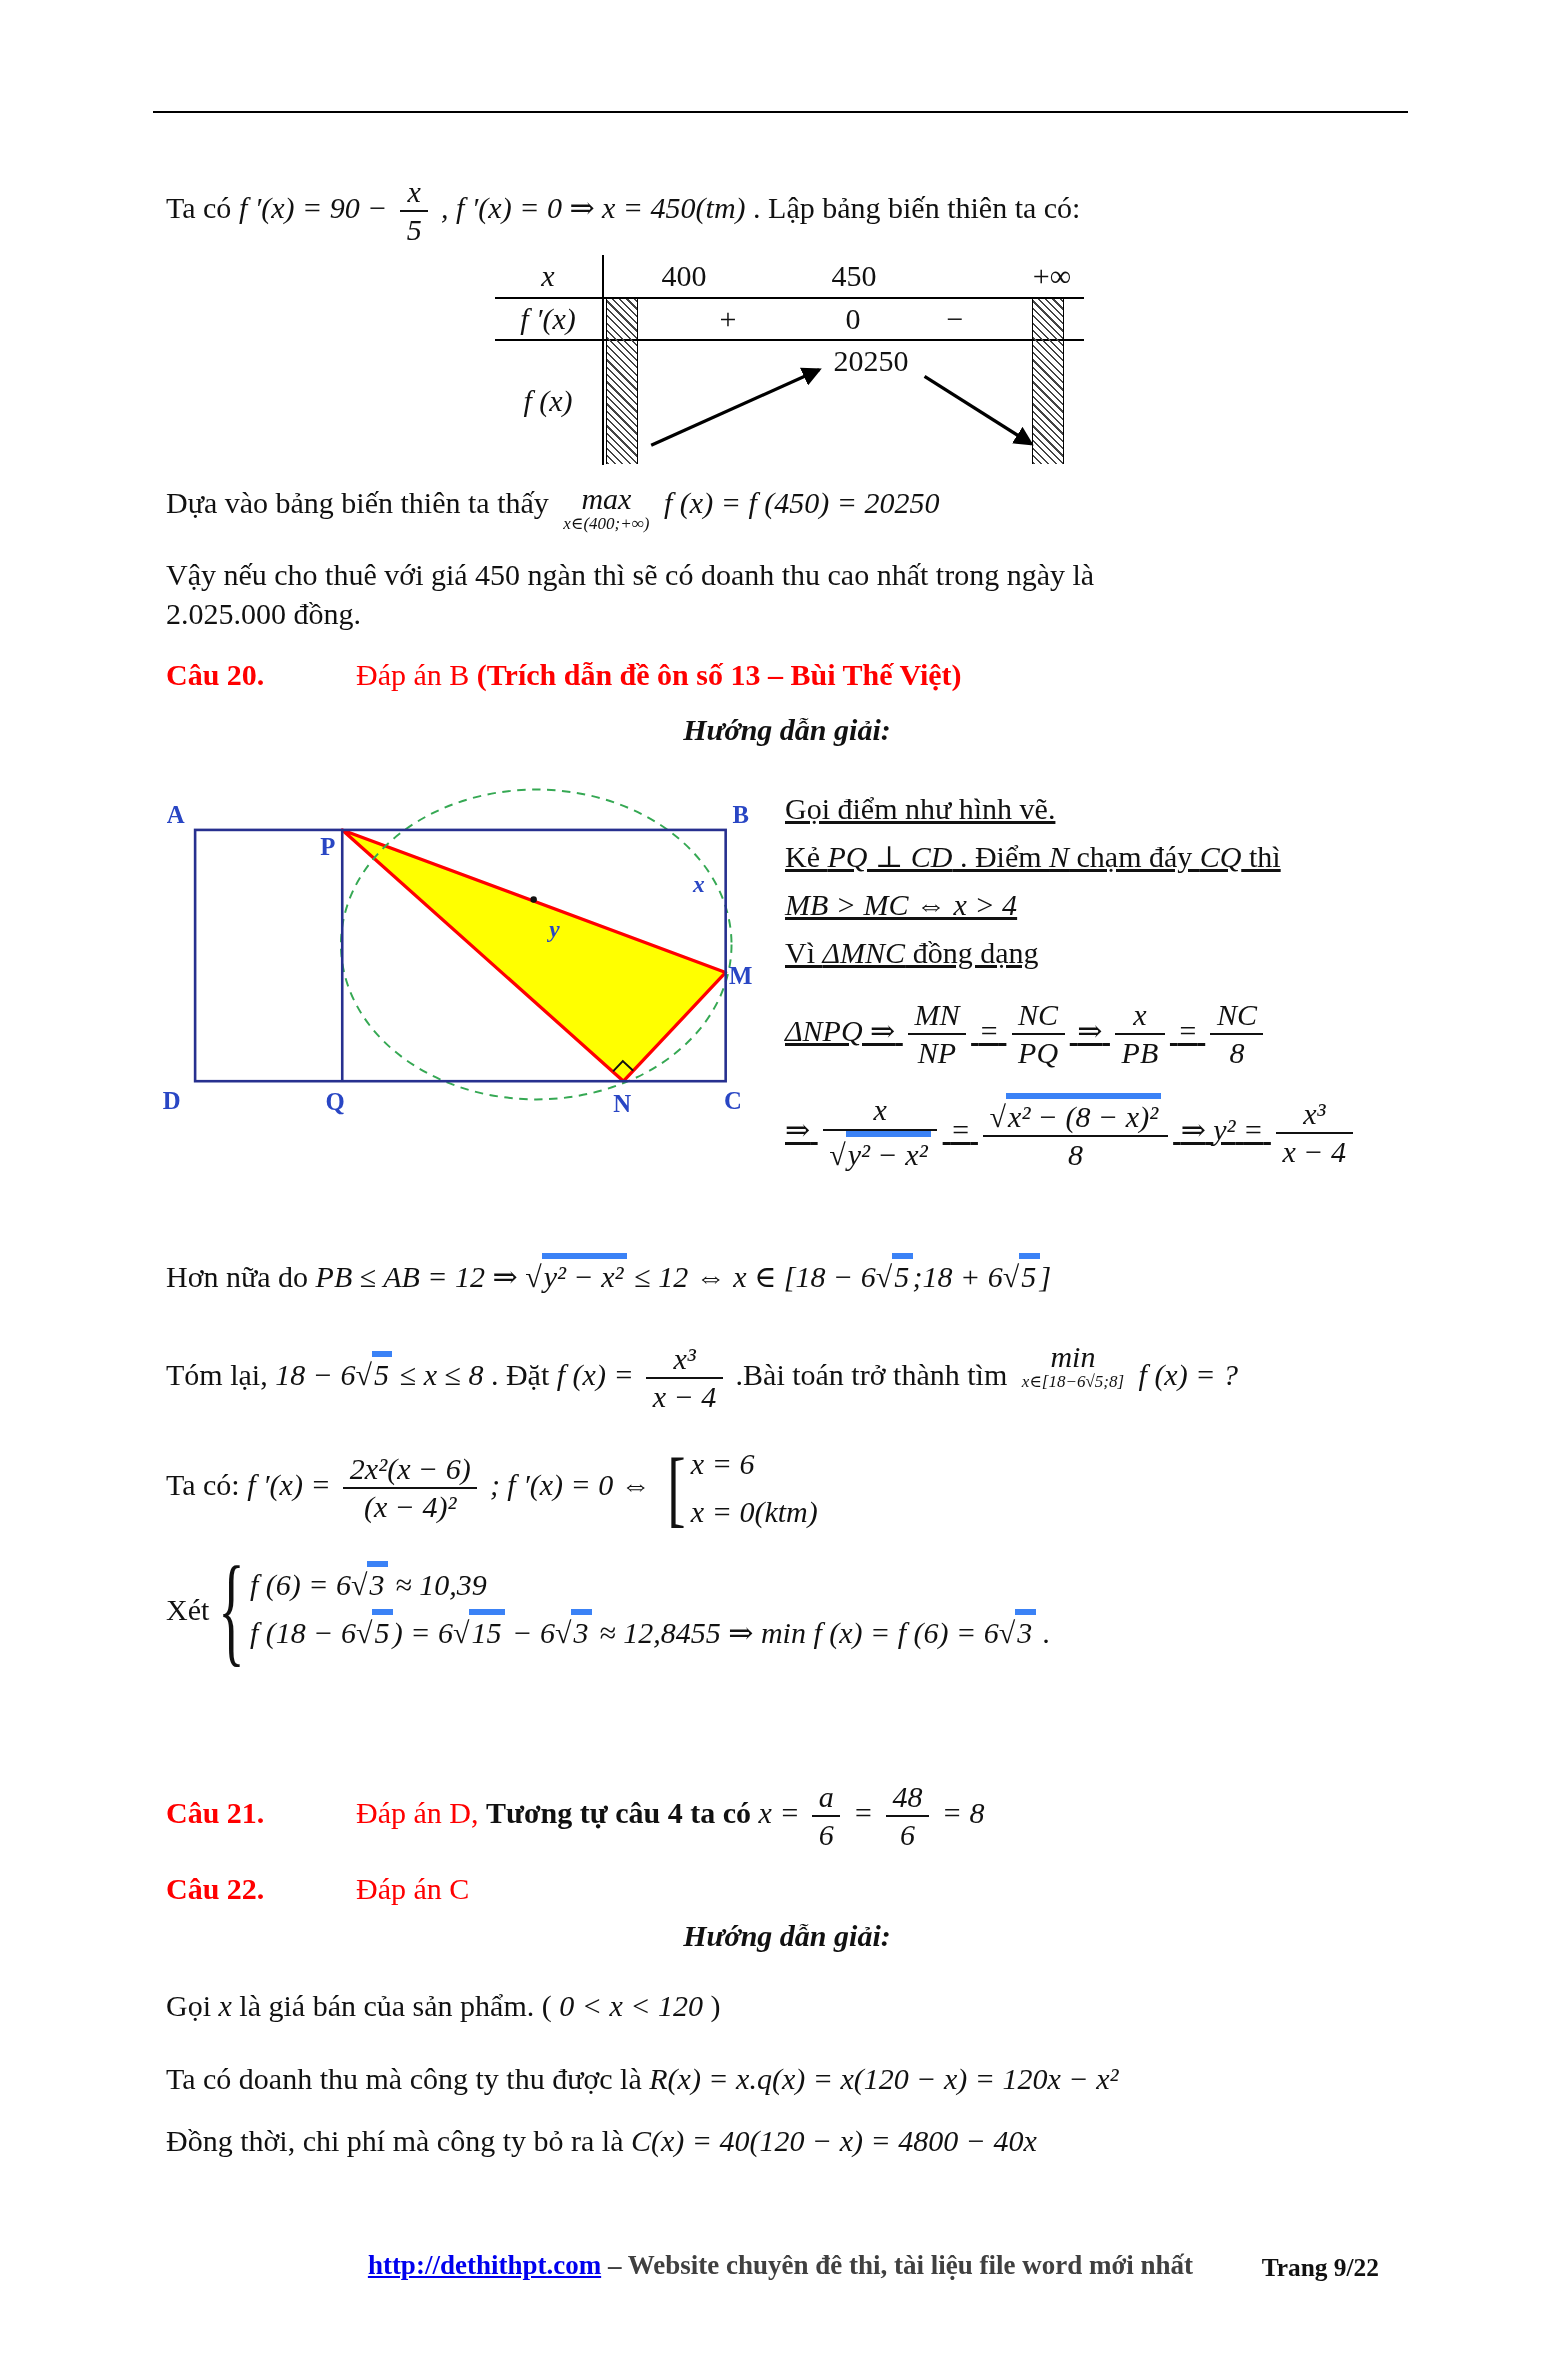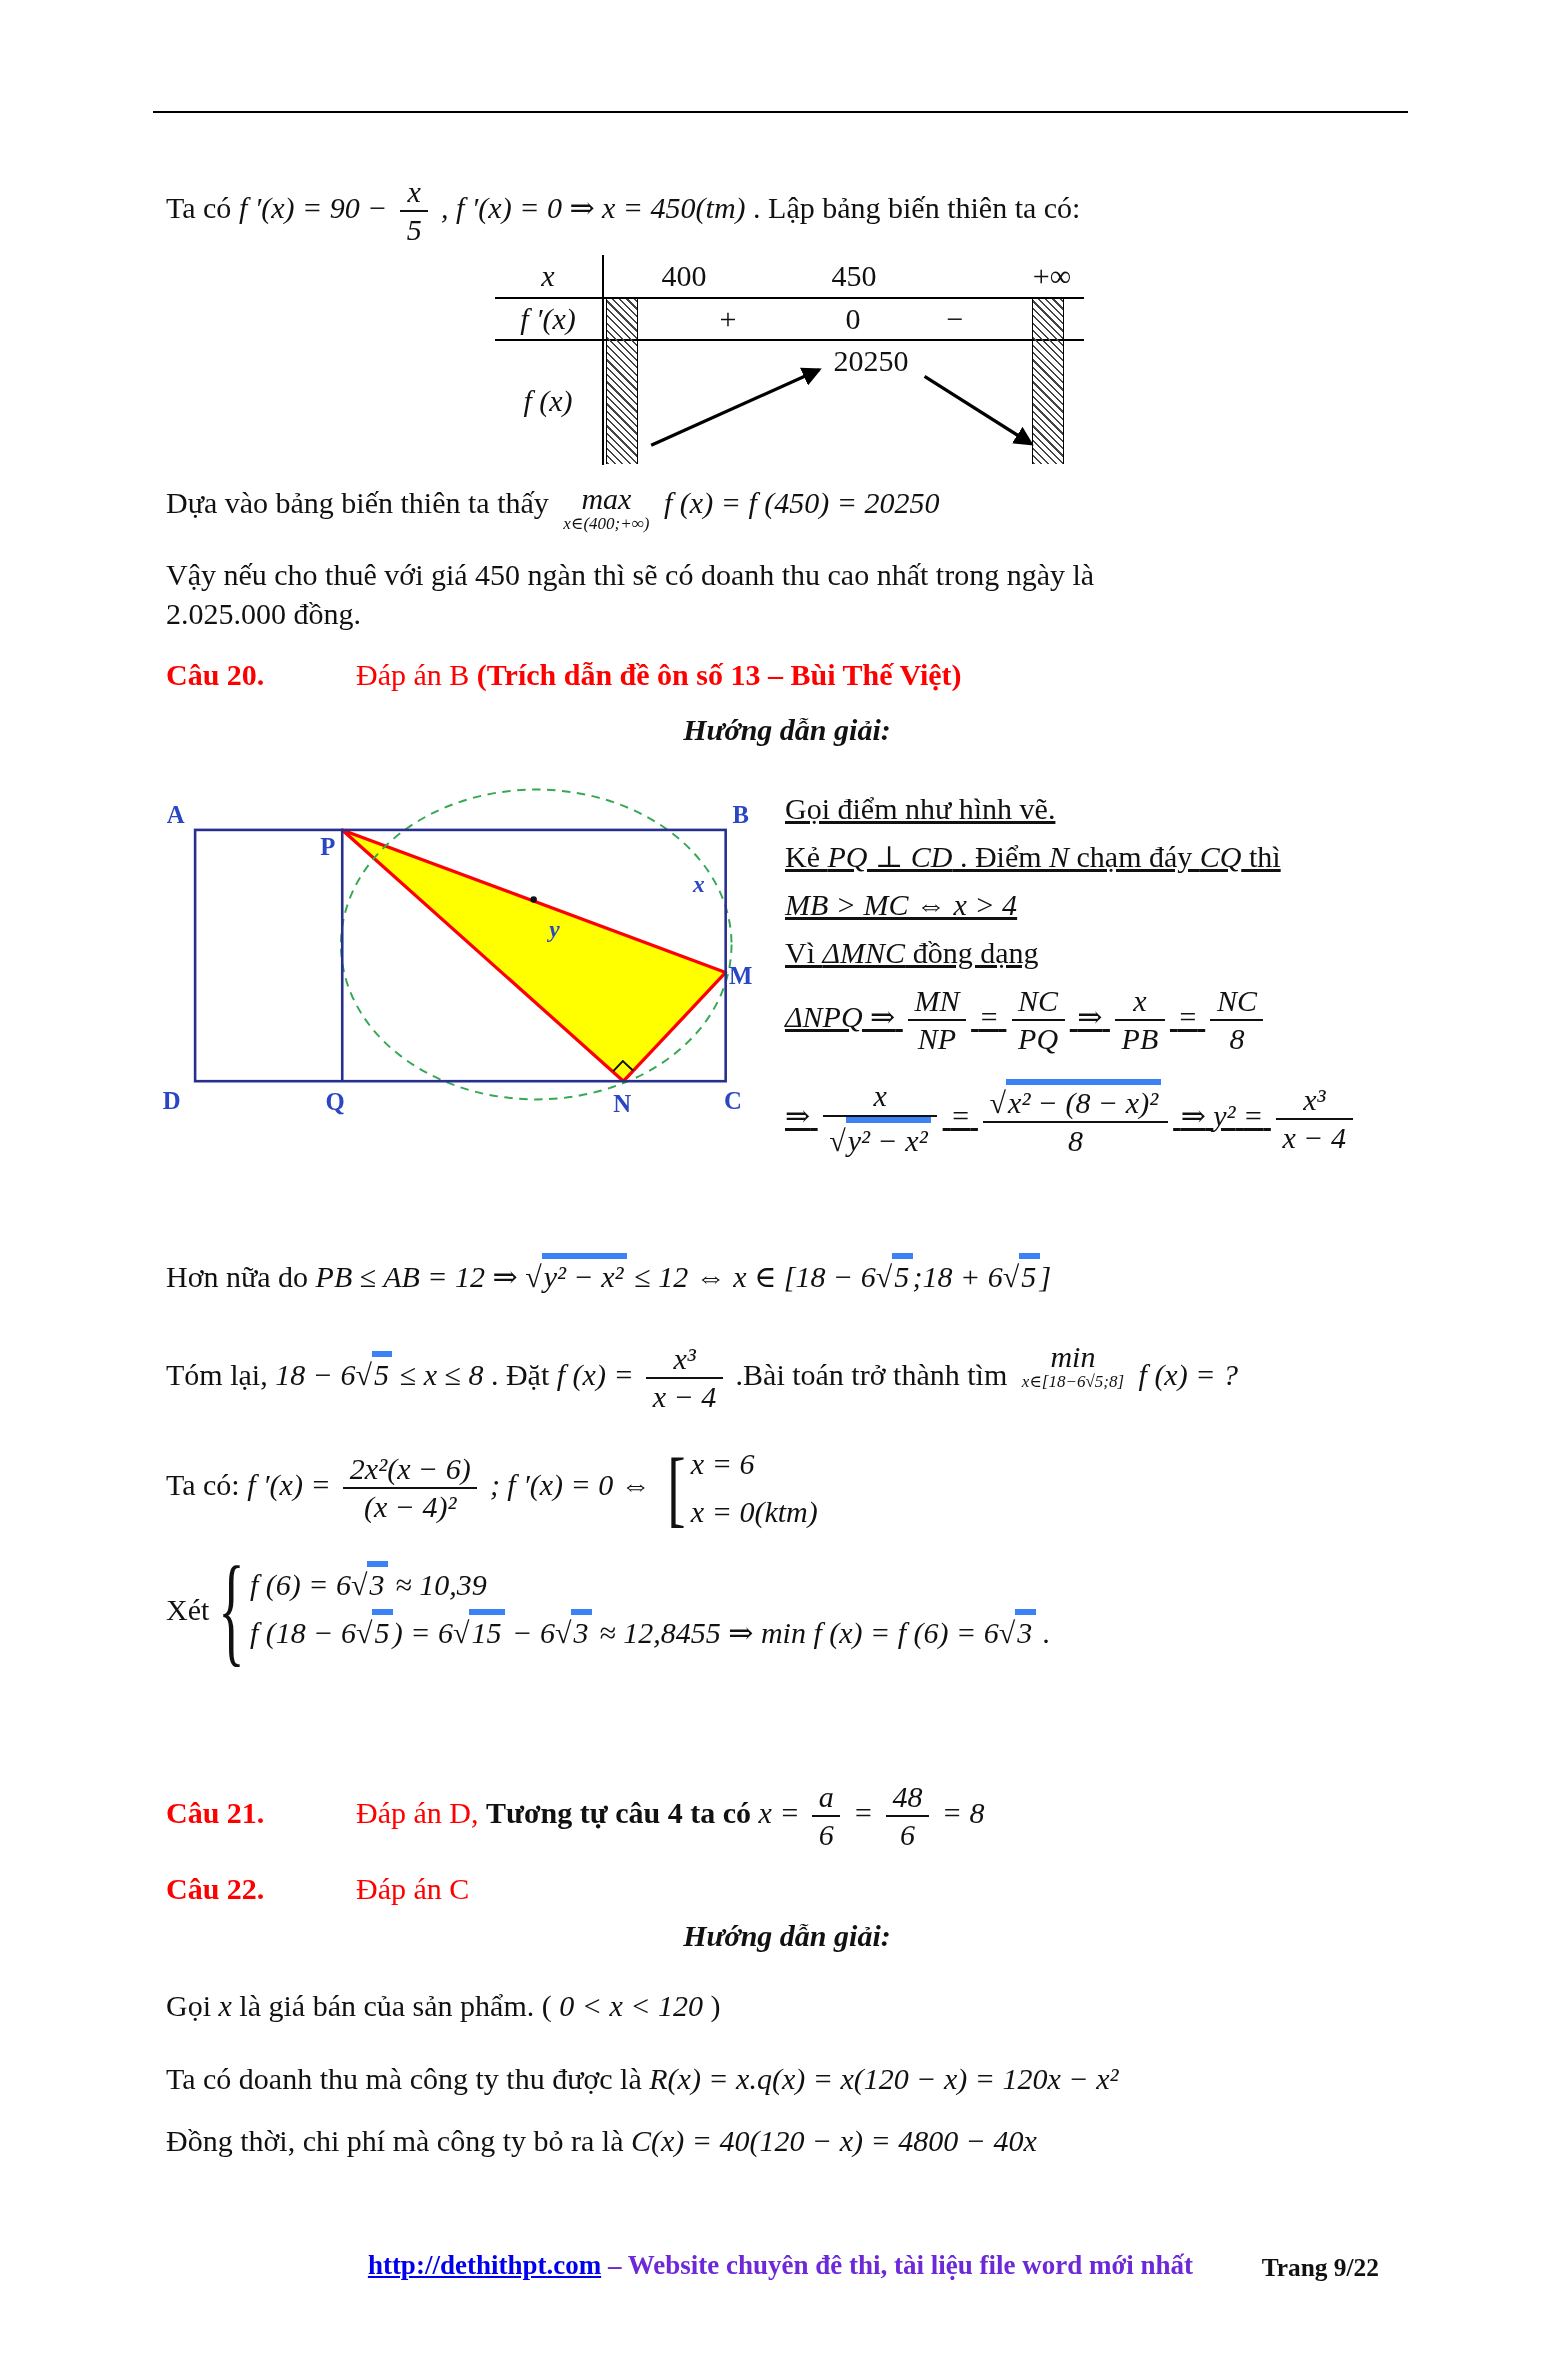--- a/index.html
+++ b/index.html
@@ -45,21 +45,21 @@
   
   .figsvg{position:absolute;left:143px;top:785px;}
   .figsvg text{font-family:"Liberation Serif","DejaVu Serif",serif;font-weight:bold;font-size:38px;fill:#2946c4;text-anchor:middle;}
   .figsvg text.ital{font-style:italic;font-size:36px;}
   .figtext{position:absolute;left:785px;top:789px;width:742px;text-decoration:underline;}
   .figtext .fl{display:block;margin-bottom:9px;white-space:nowrap;}
 
   
   .footer{position:absolute;left:153px;right:153px;top:2248px;text-align:center;font-weight:bold;font-size:27px;}
   .footer a{color:#0000ee;text-decoration:underline;cursor:pointer;}
-  .footer .fred{color:#6d28d9;}
+  .footer .fred{color:#404040;}
   .footer .pg{position:absolute;right:29px;top:2.6px;color:#111;font-size:25.4px;}
 </style>
 </head>
 <body>
 
 <div class="page">
 
   <div class="rule"></div>
 
   <div class="blk nowrap" style="top:174px">
@@ -135,21 +135,21 @@
 
   <div class="figtext">
     <span class="fl t">Gọi điểm như hình vẽ.</span>
     <span class="fl">
       <span class="t">Kẻ </span><span class="m">PQ ⊥ CD</span><span class="t"> . Điểm </span><span class="m">N</span><span class="t"> chạm đáy </span><span class="m">CQ</span><span class="t"> thì</span>
     </span>
     <span class="fl m">MB &gt; MC ⇔ x &gt; 4</span>
     <span class="fl">
       <span class="t">Vì </span><span class="m">ΔMNC</span><span class="t"> đồng dạng</span>
     </span>
-    <span class="fl" style="margin-top:11px">
+    <span class="fl" style="margin-top:25px">
       <span class="m">ΔNPQ ⇒</span>
       <span class="frac"><span class="num">MN</span><span class="den">NP</span></span>
       <span class="m">=</span>
       <span class="frac"><span class="num">NC</span><span class="den">PQ</span></span>
       <span class="m">⇒</span>
       <span class="frac"><span class="num">x</span><span class="den">PB</span></span>
       <span class="m">=</span>
       <span class="frac"><span class="num">NC</span><span class="den">8</span></span>
     </span>
     <span class="fl" style="margin-top:22px">

